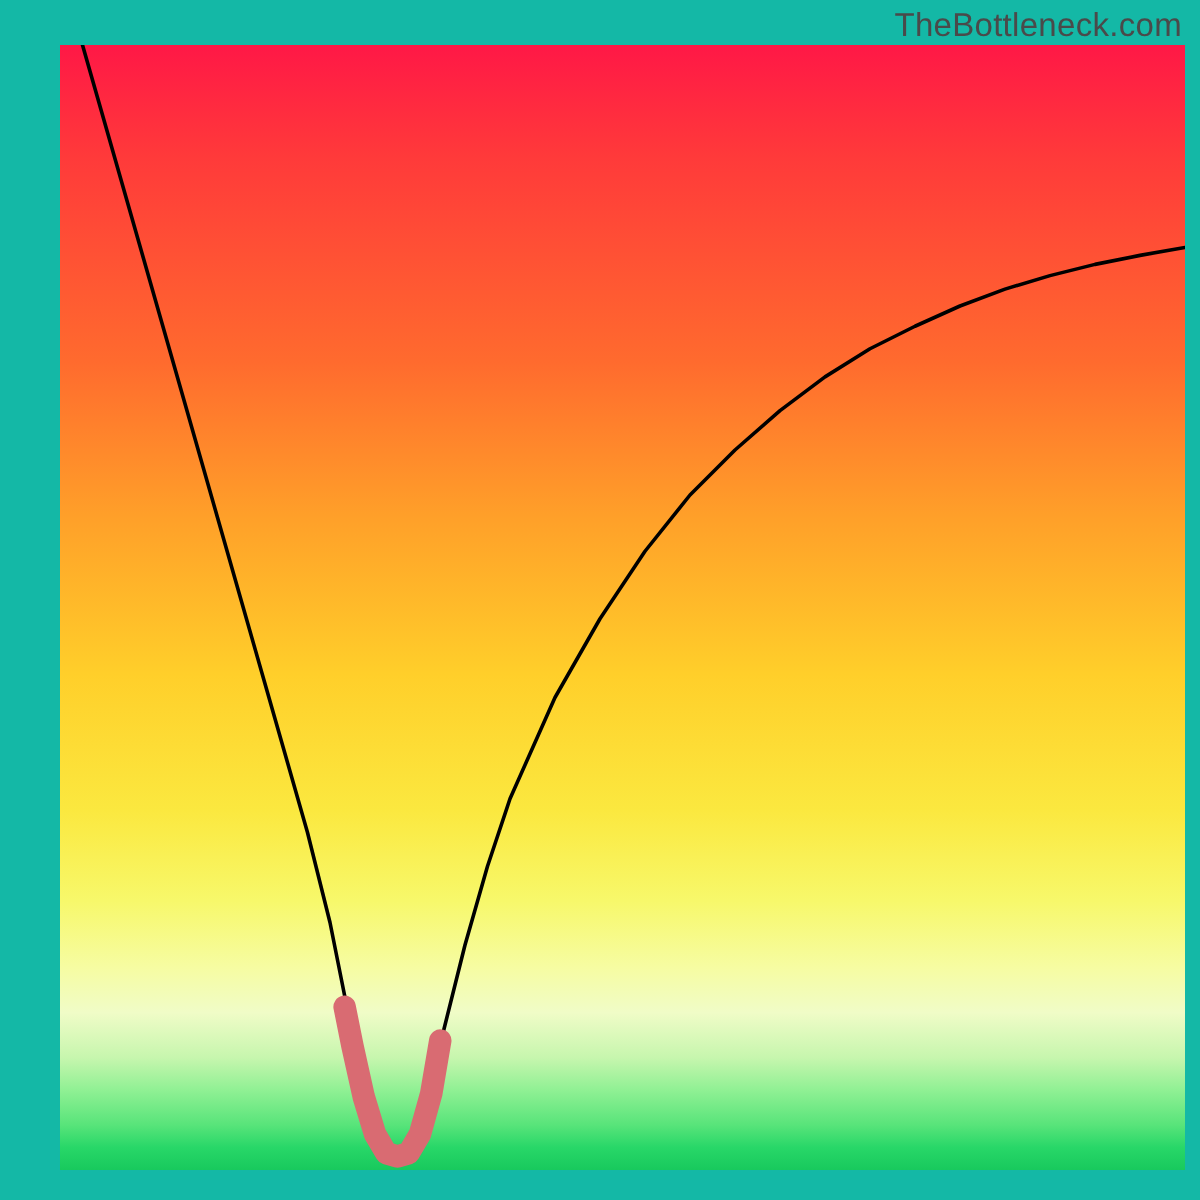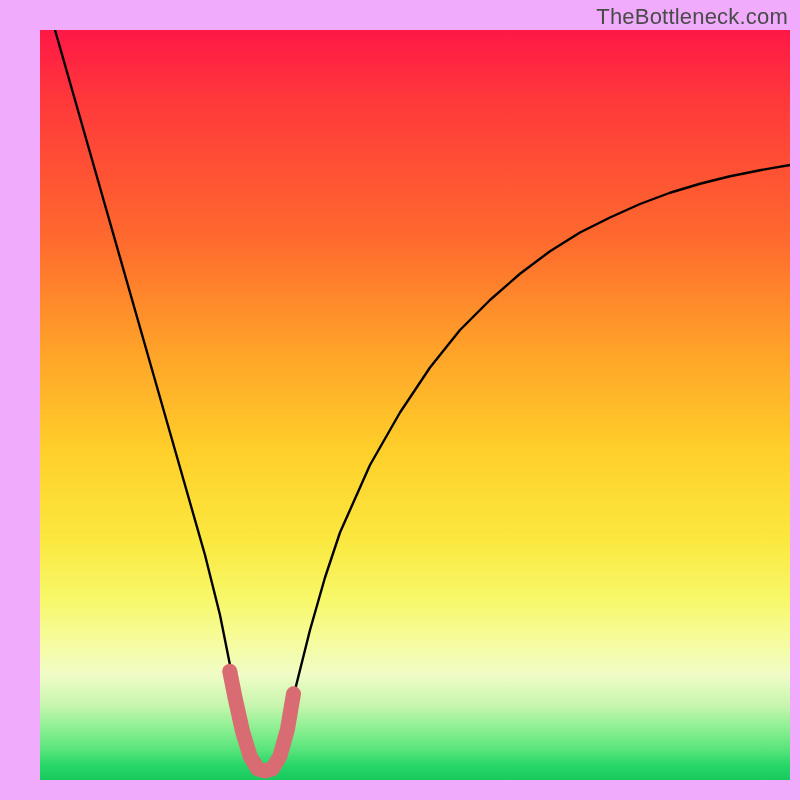--- a/index.html
+++ b/index.html
@@ -8,21 +8,21 @@
     width: 800px;
     height: 800px;
     overflow: hidden;
     background: #000;
     font-family: Arial, Helvetica, sans-serif;
   }
   .frame {
     position: relative;
     width: 800px;
     height: 800px;
-    background: #f0abfc;
+    background: #14b8a6;
   }
   .watermark {
     position: absolute;
     top: 4px;
     right: 12px;
     color: #4a4a4a;
     font-size: 22px;
     font-weight: 400;
     letter-spacing: 0.2px;
     z-index: 3;

